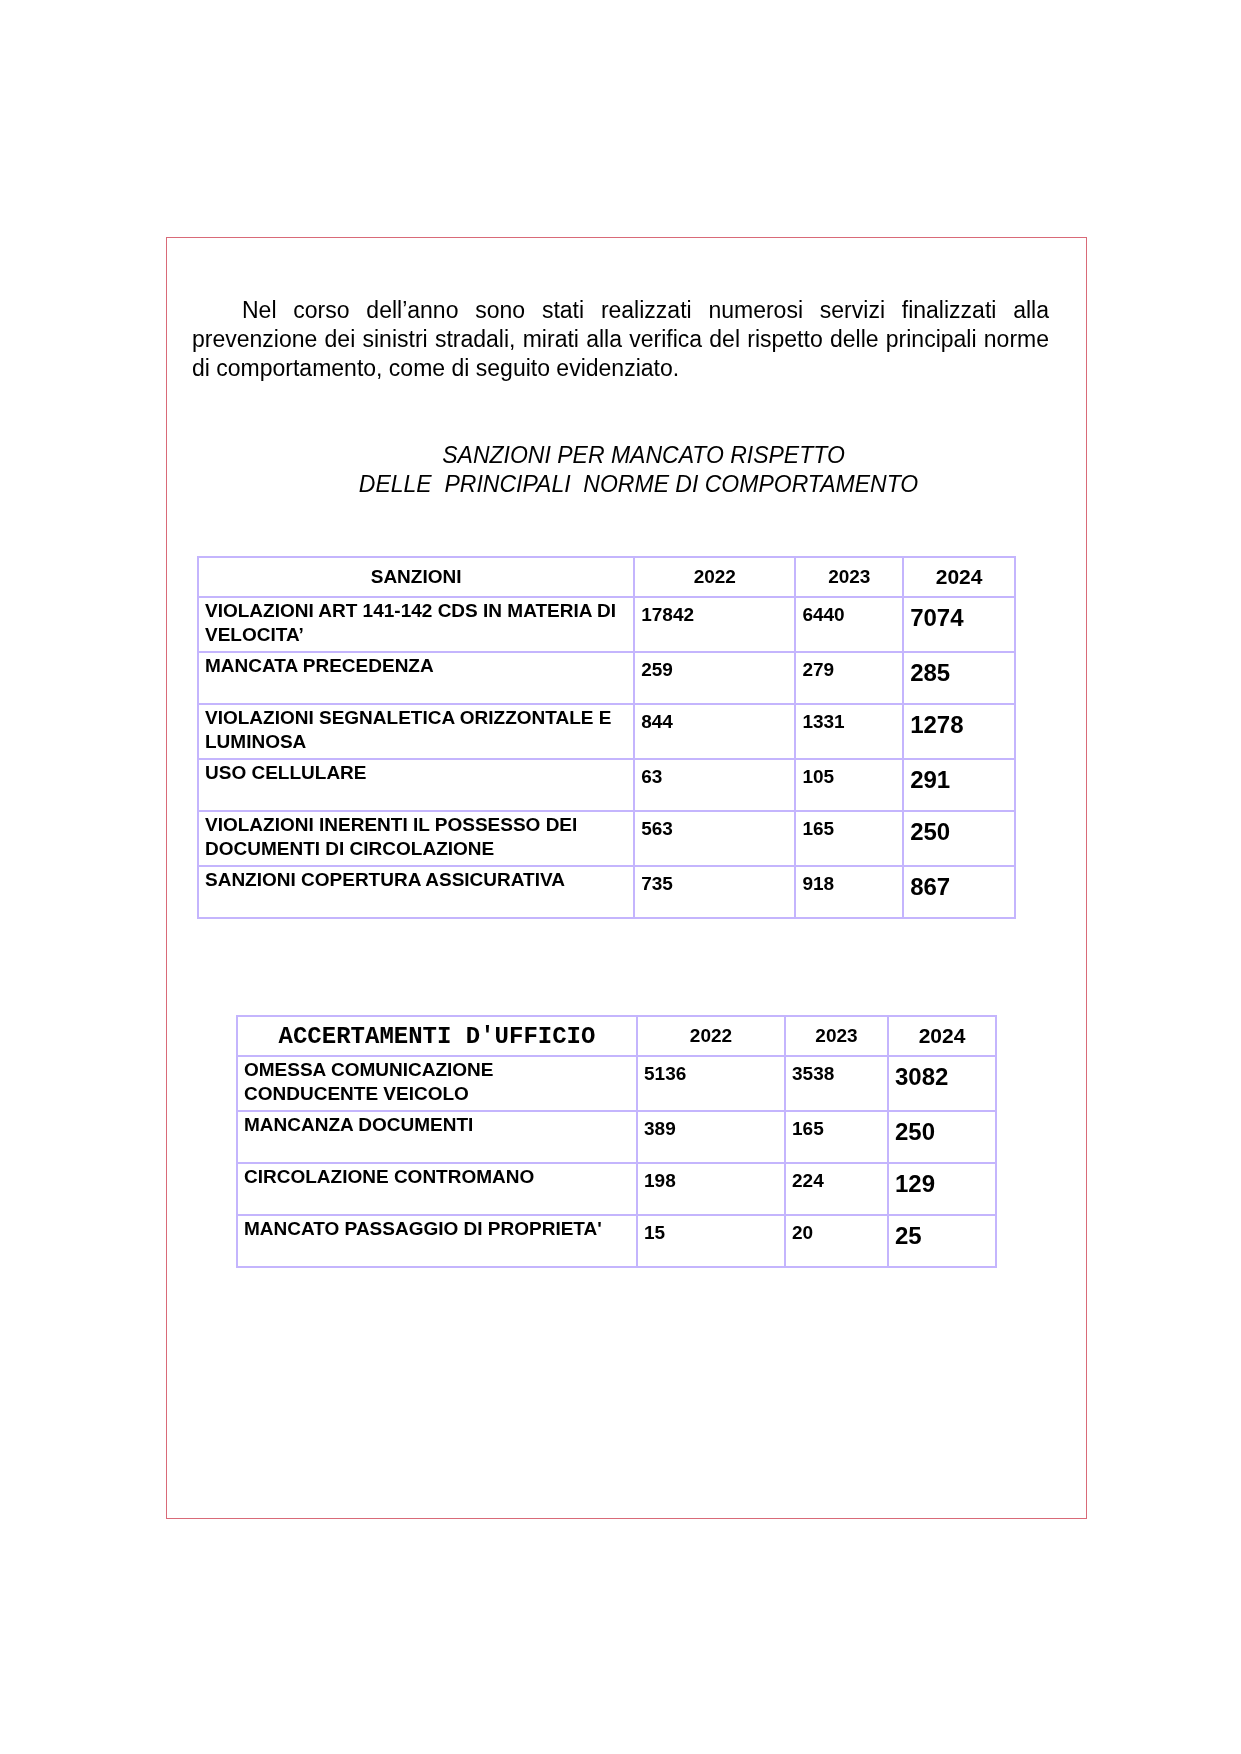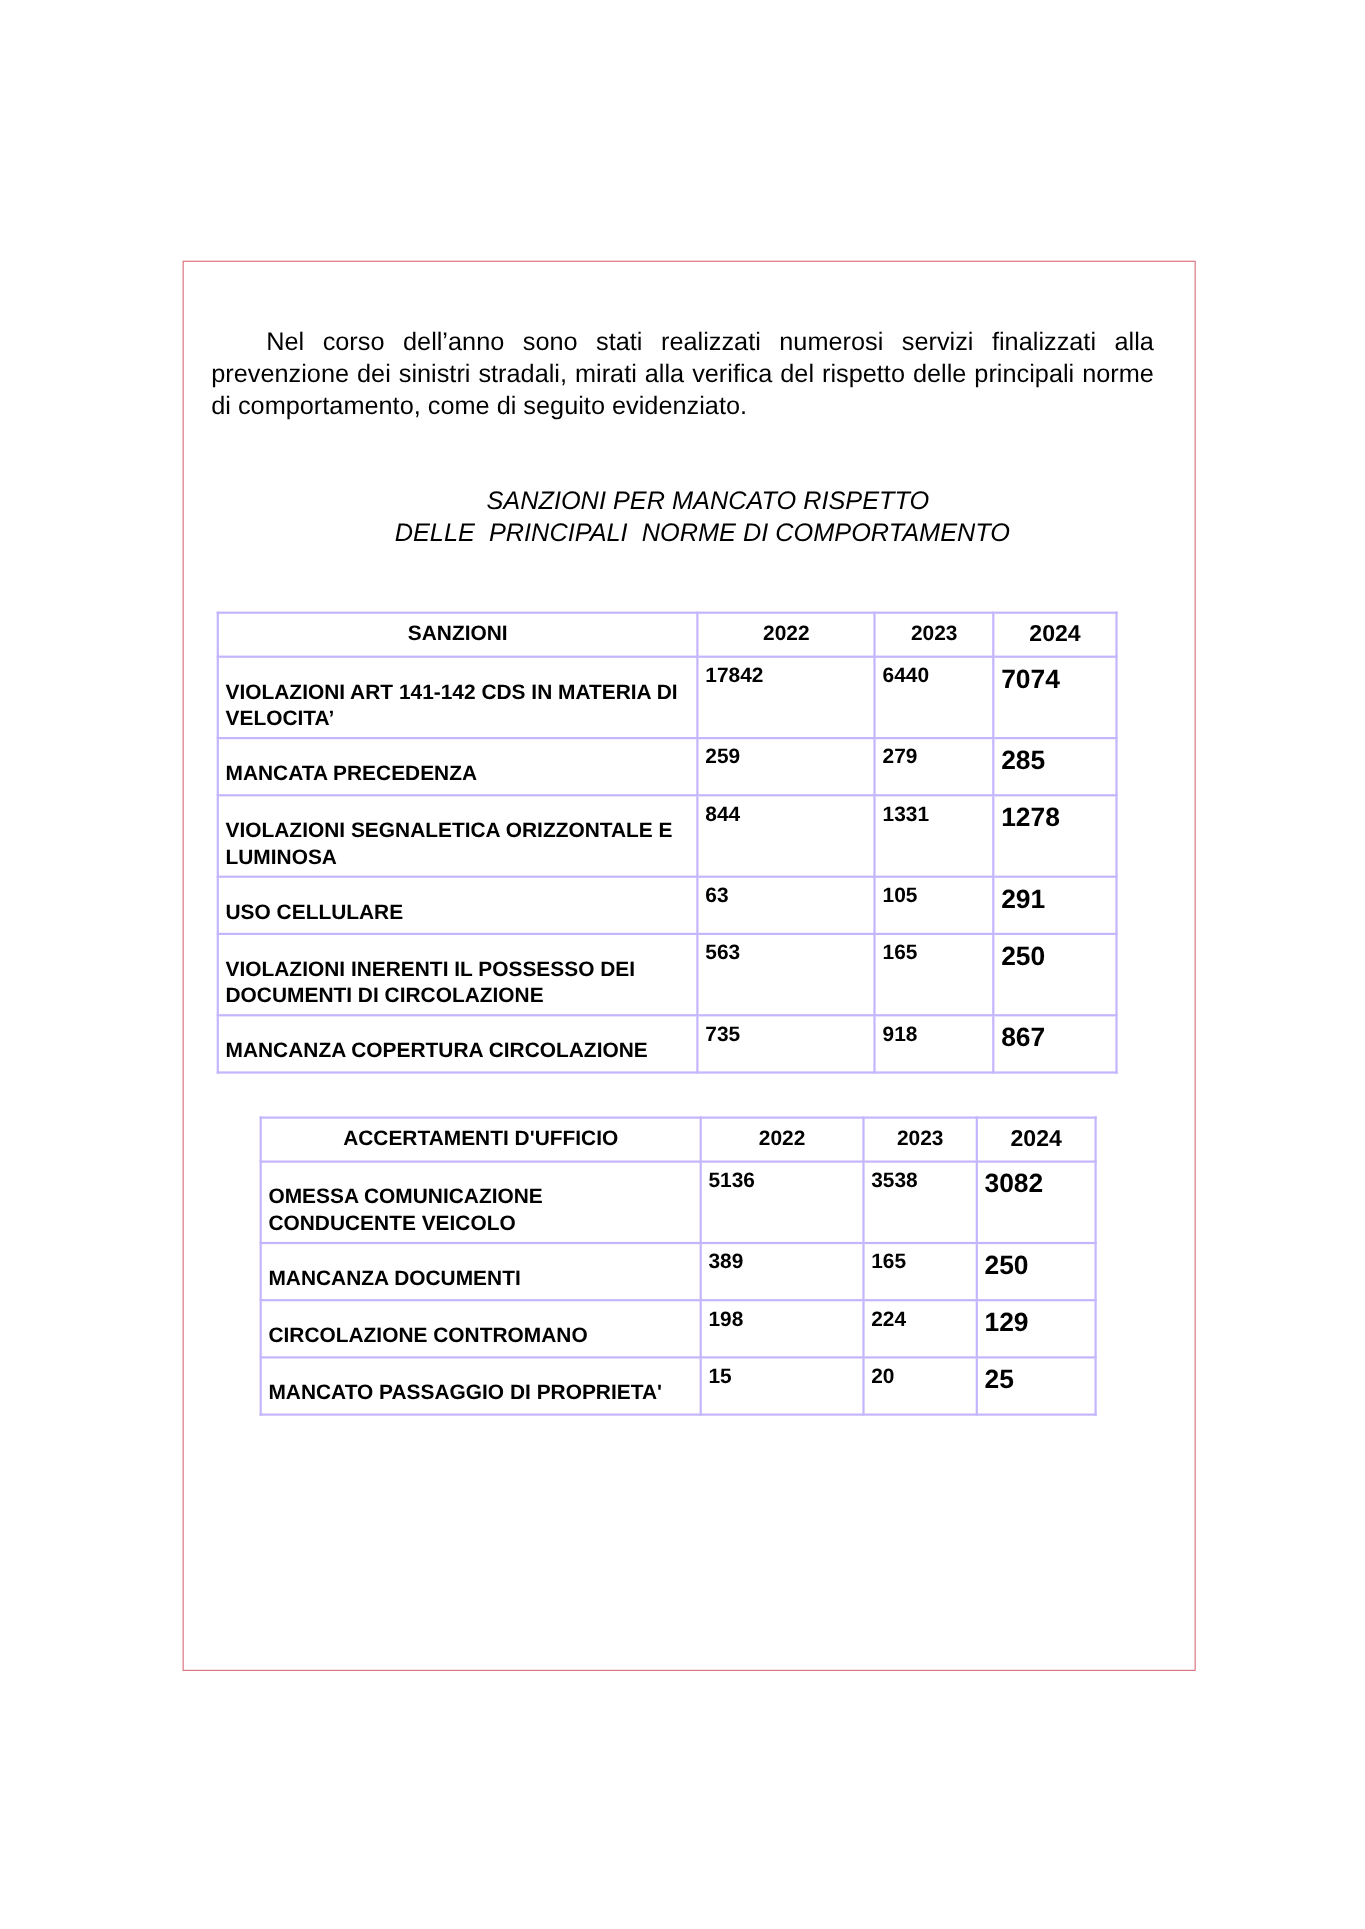--- a/index.html
+++ b/index.html
@@ -8,22 +8,22 @@
   .intro { position: absolute; left: 192px; top: 296px; width: 857px; font-size: 23px; line-height: 29px; text-align: justify; text-indent: 50px; }
   .title { position: absolute; left: 166px; width: 921px; text-align: center; font-style: italic; font-size: 23px; line-height: 29px; }
   .title.l1 { top: 441px; left: 176px; width: 935px; }
   .title.l2 { top: 470px; left: 176px; width: 925px; white-space: pre; }
   table { position: absolute; border-collapse: collapse; }
   td, th { border: 2px solid #c4b5fd; padding: 0 6px; vertical-align: top; font-weight: bold; }
   .t1 { left: 197px; top: 556px; width: 819px; }
   .t2 { left: 236px; top: 1015px; width: 761px; }
   .hdr td { vertical-align: middle; text-align: center; height: 38px; font-size: 19px; }
   .hdr td.big { font-size: 21px; }
-  .hdr td.name2 { font-size: 19px; }
-  .label { font-size: 19px; line-height: 24px; padding-top: 20px; padding-bottom: 4px; text-align: left; }
+  .hdr td.name2 { font-size: 24px; font-family: Liberation Mono, monospace; }
+  .label { font-size: 19px; line-height: 24px; padding-top: 1px; padding-bottom: 4px; text-align: left; }
   .num { text-align: left; font-size: 19px; padding-top: 6px; }
   .num.big { font-size: 24px; padding-top: 6px; }
   .r1 { height: 52px; }
   .r2 { height: 52px; }
 </style>
 </head>
 <body>
 
 <div class="frame"></div>
 
@@ -70,21 +70,21 @@
     <td class="num">105</td>
     <td class="num big">291</td>
   </tr>
   <tr class="r1">
     <td class="label">VIOLAZIONI INERENTI IL POSSESSO DEI DOCUMENTI DI CIRCOLAZIONE</td>
     <td class="num">563</td>
     <td class="num">165</td>
     <td class="num big">250</td>
   </tr>
   <tr class="r2">
-    <td class="label">MANCANZA COPERTURA CIRCOLAZIONE</td>
+    <td class="label">SANZIONI COPERTURA ASSICURATIVA</td>
     <td class="num">735</td>
     <td class="num">918</td>
     <td class="num big">867</td>
   </tr>
 </tbody>
   </table>
 
 <table class="t2">
   <colgroup>
       <col style="width:400px">

